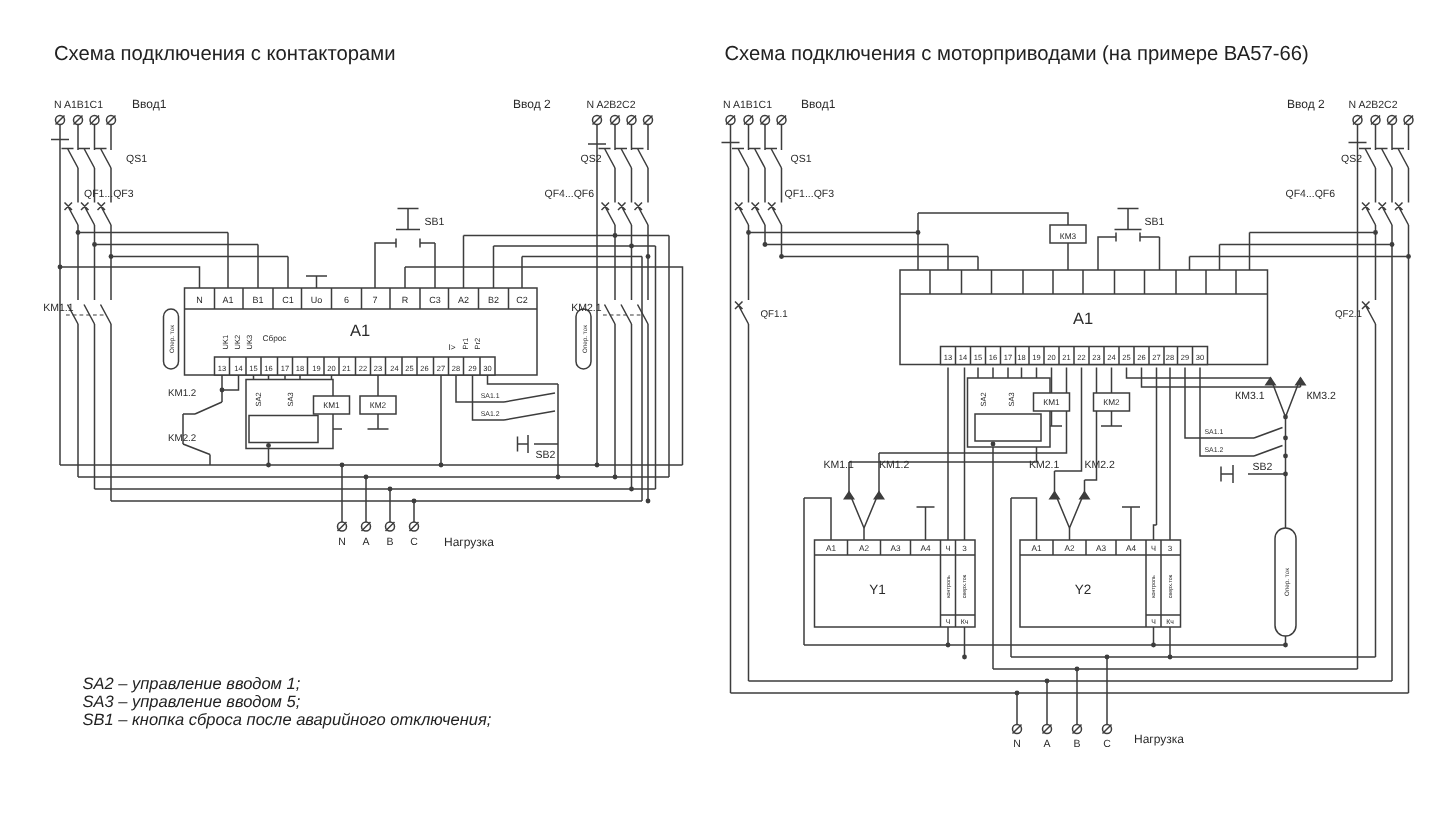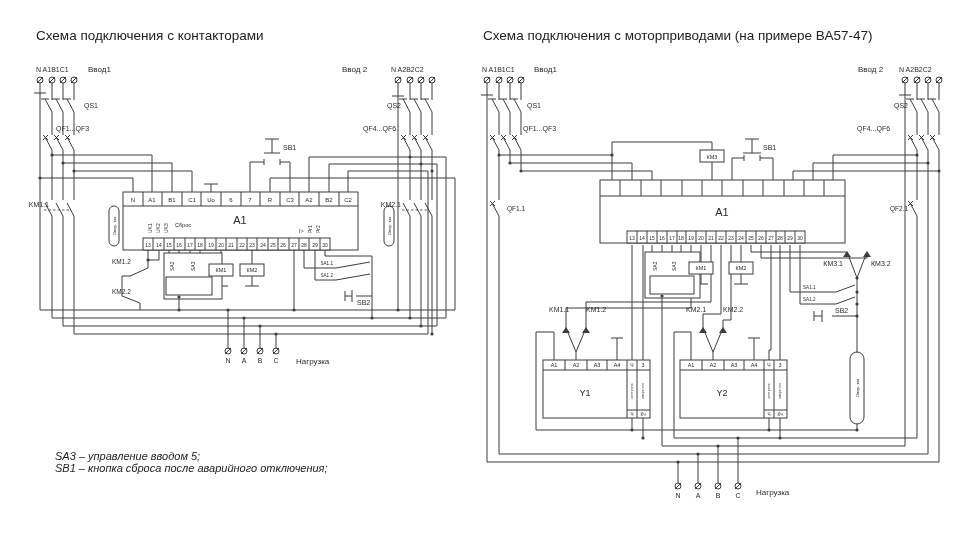--- a/index.html
+++ b/index.html
@@ -20,21 +20,21 @@
   .fz55{font-size:5.5px}.fz6{font-size:6px}.fz65{font-size:6.5px}.fz7{font-size:7px}
   .fz8{font-size:8px}.fz9{font-size:9px}.fz11{font-size:11px}
   .mid{text-anchor:middle}.end{text-anchor:end}
 </style>
 </head>
 <body>
 
 <div class="canvas">
 
   <div class="title" id="title-left">Схема подключения с контакторами</div>
-  <div class="title" id="title-right">Схема подключения с моторприводами (на примере ВА57-47)</div>
+  <div class="title" id="title-right">Схема подключения с моторприводами (на примере ВА57-66)</div>
 
   <svg width="970" height="545" viewBox="0 0 970 545">
 
     <g>
       <path class="w" d="
         M40,83 V310 M40,310 H455 M455,310 V178 H270 M270,178 V192
         M52,83 V100 M52,112 V135 M52,150 V200 M52,216 V318 M52,318 H446
         M63,83 V100 M63,112 V135 M63,150 V200 M63,216 V326 M63,326 H437
         M74,83 V100 M74,112 V135 M74,150 V200 M74,216 V334 M74,334 H428
         M398,83 V310
@@ -440,17 +440,18 @@
       <text class="fz46 mid" x="780" y="416">Кч</text>
       <text class="fz7 mid" x="678" y="498">N</text>
       <text class="fz7 mid" x="698" y="498">A</text>
       <text class="fz7 mid" x="718" y="498">B</text>
       <text class="fz7 mid" x="738" y="498">C</text>
       <text class="fz8" x="756" y="495">Нагрузка</text>
     </g>
   </svg>
 
   <div class="legend">
+    <div>SA2 – управление вводом 1;</div>
     <div>SA3 – управление вводом 5;</div>
     <div>SB1 – кнопка сброса после аварийного отключения;</div>
   </div>
 
 </div>
 
 </body></html>

